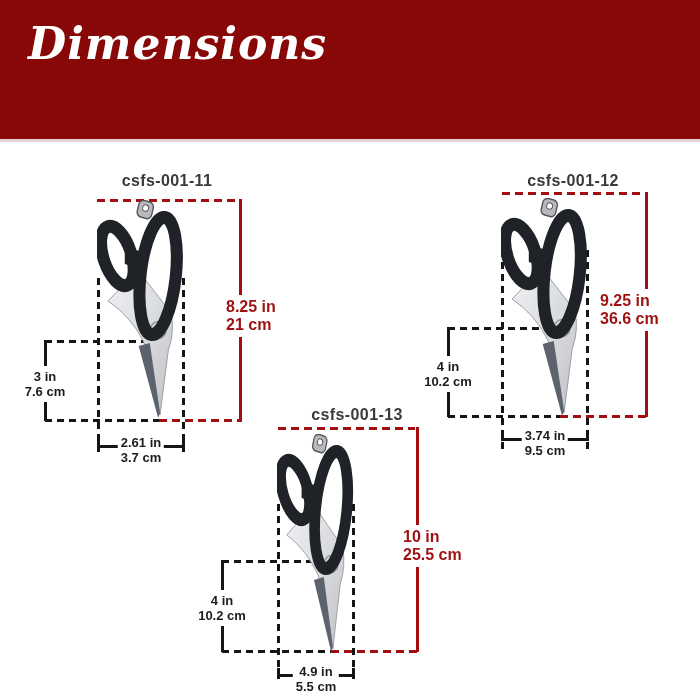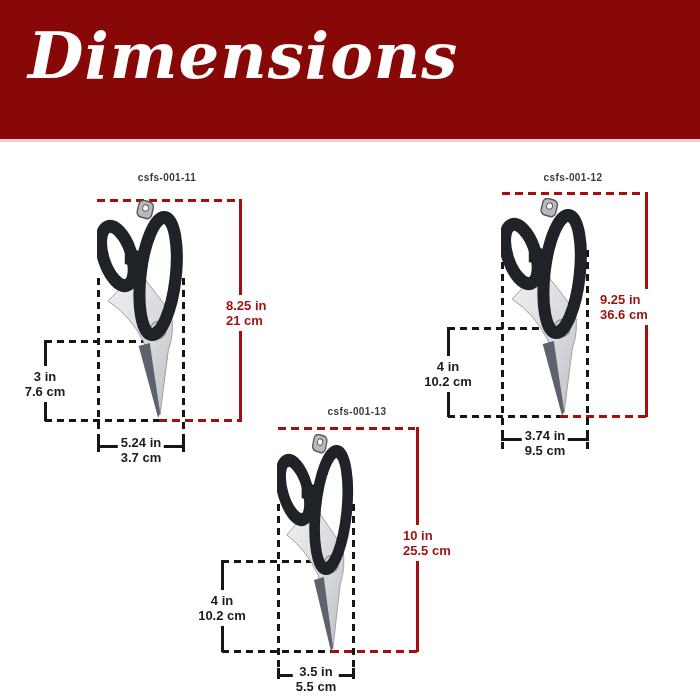--- a/index.html
+++ b/index.html
@@ -8,45 +8,45 @@
     overflow:hidden;font-family:"Liberation Sans",sans-serif;
   }
   
   #banner{
     position:absolute;left:0;top:0;width:700px;height:139px;
     background:#880808;border-bottom:3px solid #e3d2d2;
   }
   #banner h1{
     position:absolute;left:28px;top:18px;margin:0;
     font-family:"DejaVu Serif",serif;font-style:italic;font-weight:700;
-    font-size:64px;color:#ffffff;letter-spacing:1px;
+    font-size:44px;color:#ffffff;letter-spacing:1px;
   }
   
   .ln{position:absolute;z-index:0;}
   .dash-h-k{height:3px;background:repeating-linear-gradient(to right,#161616 0 7px,transparent 7px 12px);}
   .dash-v-k{width:3px;background:repeating-linear-gradient(to bottom,#161616 0 7px,transparent 7px 12px);}
   .dash-h-r{height:3px;background:repeating-linear-gradient(to right,#a30e0e 0 8px,transparent 8px 13px);}
   .sol-v-r{width:3px;background:#a30e0e;}
   .sol-v-k{width:3px;background:#161616;}
   .sol-h-k{height:3px;background:#161616;}
   .tick-k{width:3px;height:9px;background:#161616;}
   
   .sku{
     position:absolute;transform:translateX(-50%);z-index:3;
-    font-size:10px;font-weight:600;color:#3a3a3a;letter-spacing:.4px;white-space:nowrap;
+    font-size:16px;font-weight:600;color:#3a3a3a;letter-spacing:.4px;white-space:nowrap;
   }
   .meas{
     position:absolute;transform:translateX(-50%);z-index:3;background:#ffffff;
     padding:2px 3px;font-size:13px;font-weight:700;color:#1c1c1c;
     text-align:center;line-height:1.0;white-space:nowrap;
   }
   .meas span{display:block;margin:2px 0;}
   .meas-red{
     position:absolute;z-index:3;background:#ffffff;padding:2px 4px 2px 0;
-    font-size:13px;font-weight:700;color:#9e1111;text-align:left;line-height:1.0;white-space:nowrap;
+    font-size:16px;font-weight:700;color:#9e1111;text-align:left;line-height:1.0;white-space:nowrap;
   }
   .meas-red span{display:block;margin:2px 0;}
   .scissors{position:absolute;z-index:1;}
 </style>
 </head>
 <body>
 
 <div id="stage">
 
   <svg width="0" height="0" style="position:absolute" aria-hidden="true">
@@ -99,21 +99,21 @@
 
     <div class="meas-red" style="left:226px;top:295px">
       <span>8.25 in</span>
       <span>21 cm</span>
     </div>
     <div class="meas" style="left:45px;top:366px">
       <span>3 in</span>
       <span>7.6 cm</span>
     </div>
     <div class="meas" style="left:141px;top:432px">
-      <span>5.24 in</span>
+      <span>2.61 in</span>
       <span>3.7 cm</span>
     </div>
   </section>
 
   <section>
     <div class="sku" style="left:573px;top:172px">csfs-001-12</div>
 
     <div class="ln dash-h-r" style="left:502px;top:192px;width:142px"></div>
     <div class="ln sol-v-r" style="left:645px;top:192px;height:225px"></div>
     <div class="ln dash-h-r" style="left:560px;top:415px;width:86px"></div>
@@ -169,18 +169,18 @@
 
     <div class="meas-red" style="left:403px;top:525px">
       <span>10 in</span>
       <span>25.5 cm</span>
     </div>
     <div class="meas" style="left:222px;top:590px">
       <span>4 in</span>
       <span>10.2 cm</span>
     </div>
     <div class="meas" style="left:316px;top:661px">
-      <span>3.5 in</span>
+      <span>4.9 in</span>
       <span>5.5 cm</span>
     </div>
   </section>
 
 </div>
 
 </body></html>

